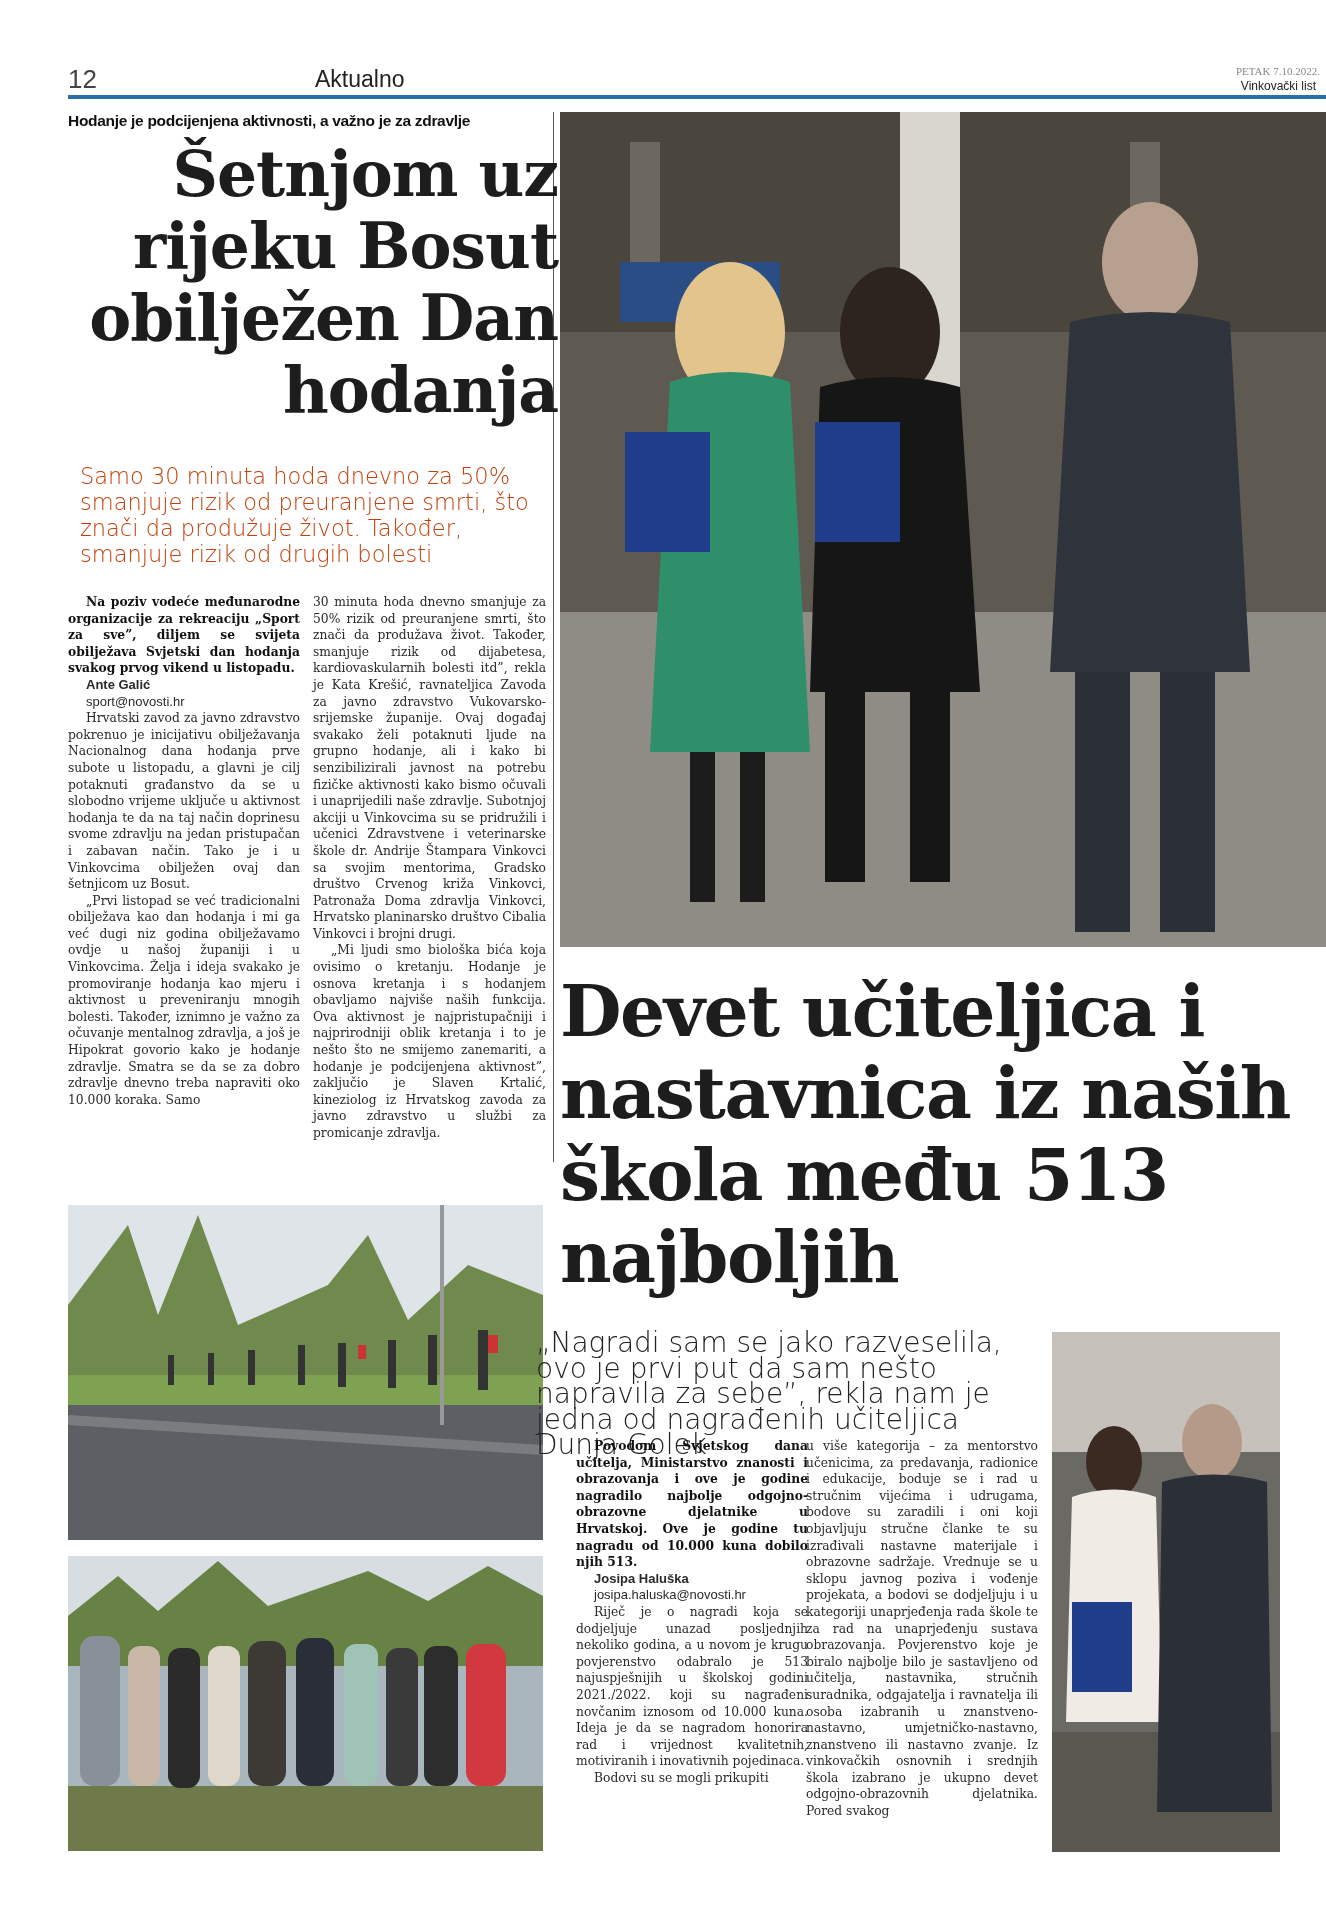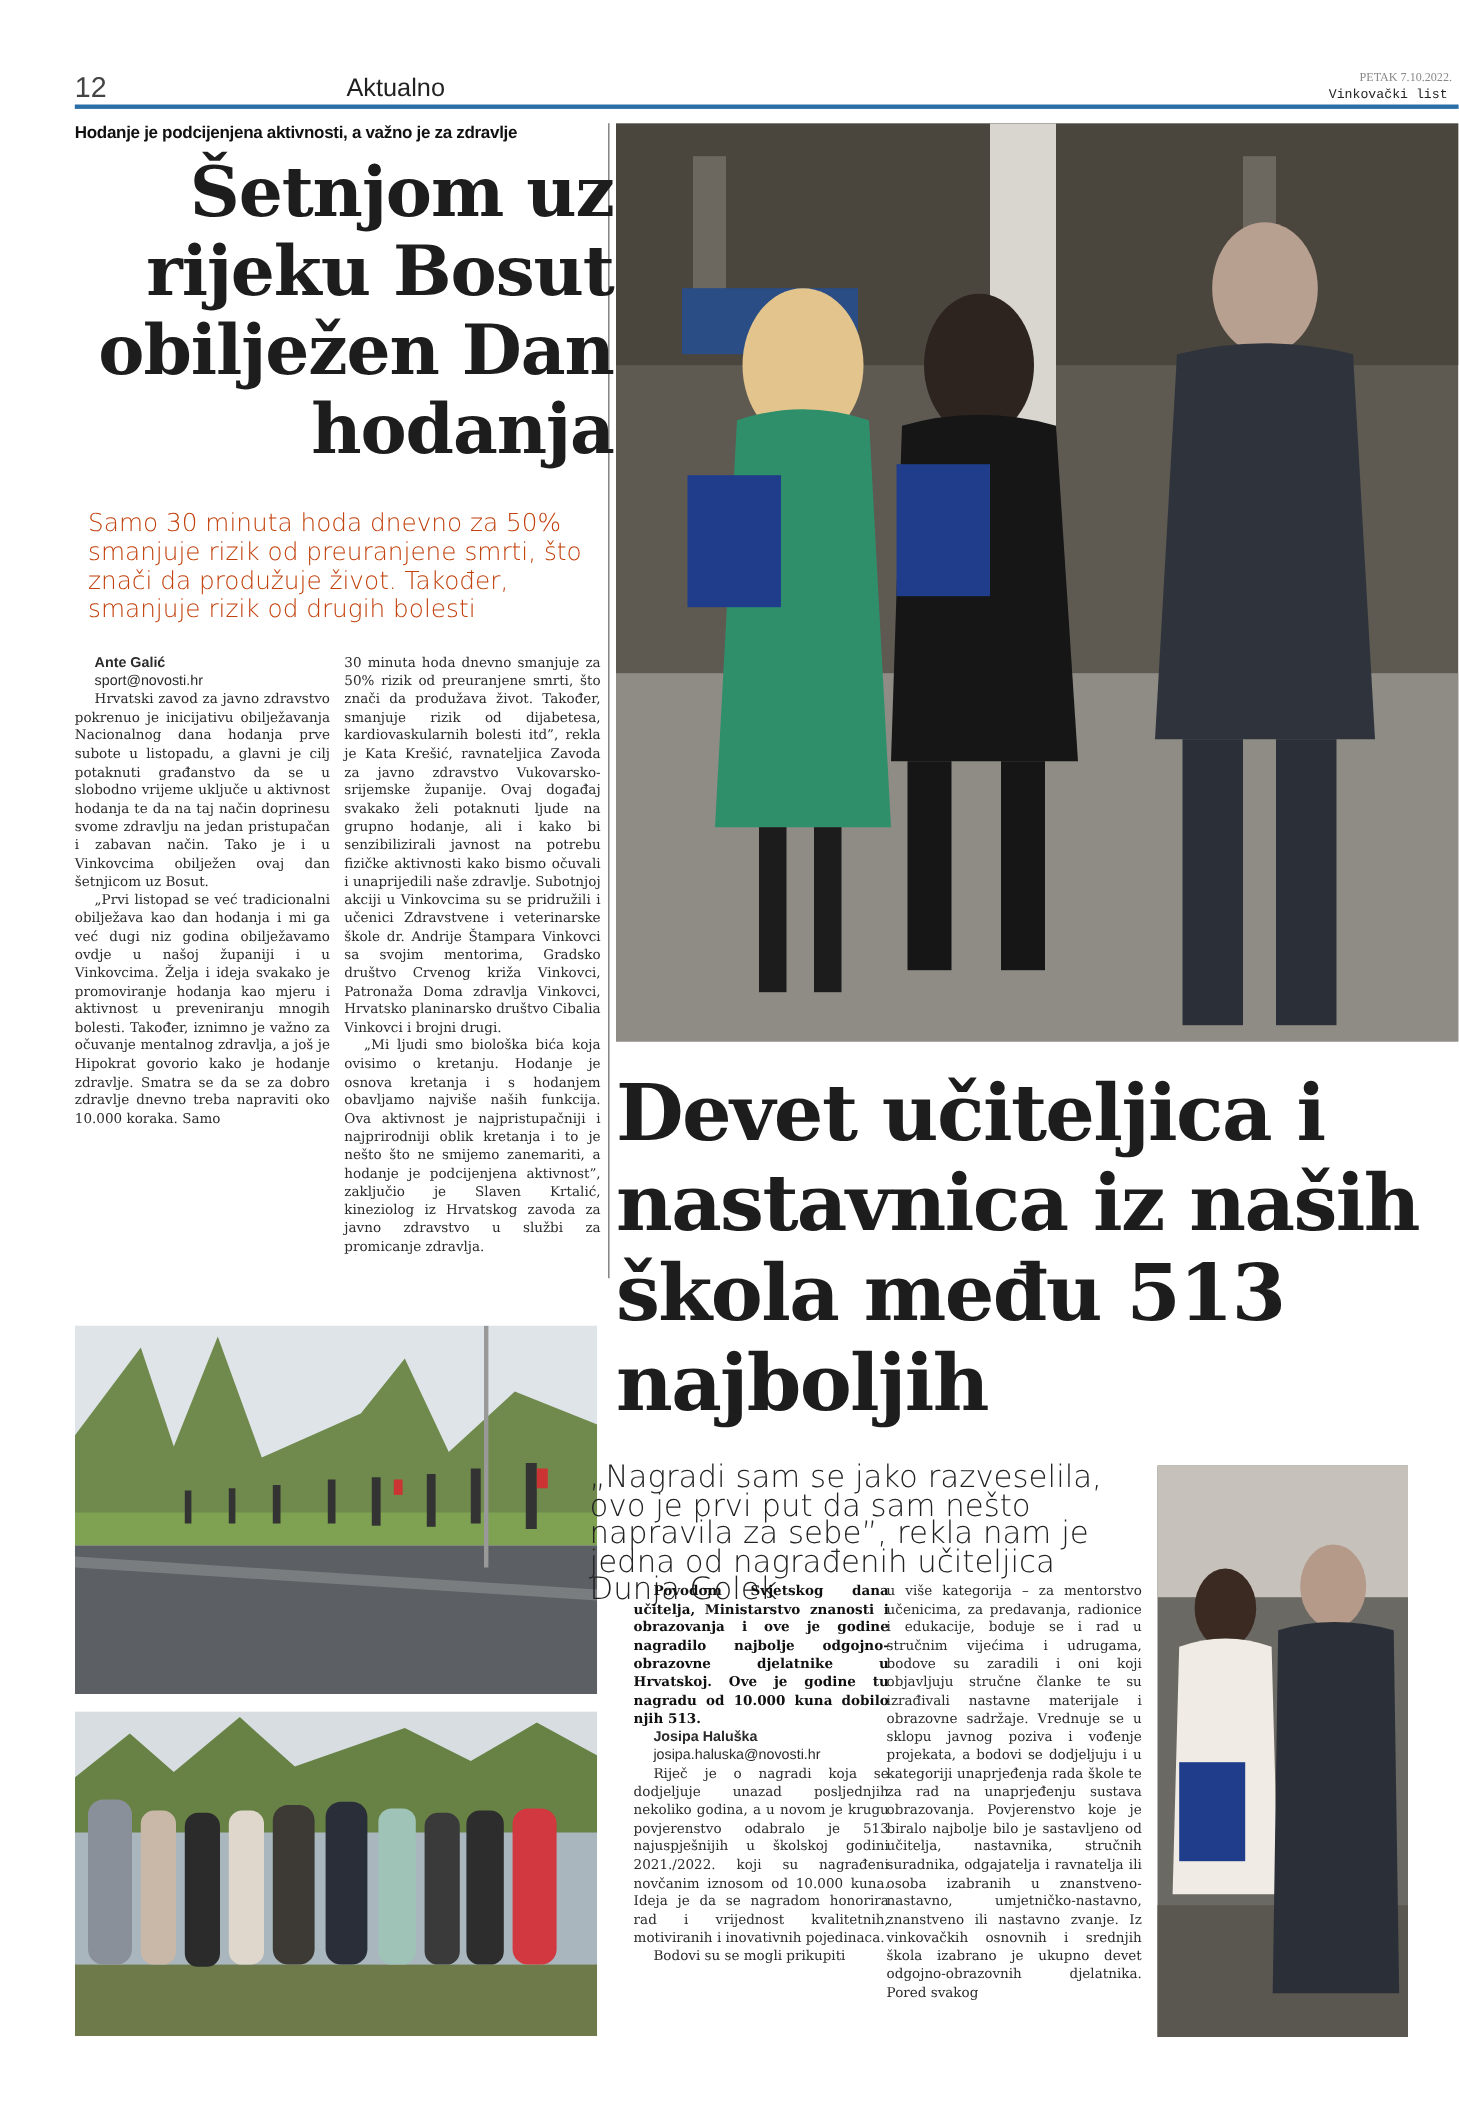--- a/index.html
+++ b/index.html
@@ -1,21 +1,21 @@
 <!DOCTYPE html>
 <html><head>
 <meta charset="utf-8">
 <style>
   html, body { margin:0; padding:0; background:#fff; }
   body { width:1326px; height:1920px; position:relative; overflow:hidden; font-family:"DejaVu Serif", serif; color:#1a1a1a; }
   .hdr { position:absolute; left:68px; top:60px; width:1252px; height:38px; }
   .pgnum { position:absolute; left:0; top:4px; font-family:"Liberation Sans", sans-serif; font-size:26px; color:#444; font-weight:300; }
   .section { position:absolute; left:247px; top:6px; font-family:"Liberation Sans", sans-serif; font-size:23px; color:#222; }
   .date { position:absolute; right:0; top:5px; font-family:Liberation Serif, serif; font-size:11px; color:#888; text-align:right; }
-  .paper { position:absolute; right:4px; top:19px; font-family:Liberation Mono, monospace; font-size:12px; color:#222; }
+  .paper { position:absolute; right:4px; top:19px; font-family:Liberation Sans, sans-serif; font-size:12px; color:#222; }
   .rule { position:absolute; left:68px; top:95px; width:1258px; height:4px; background:#2b6ea6; }
   .vrule { position:absolute; left:553px; top:112px; width:1px; height:1050px; background:#555; }
 
   .kicker { position:absolute; left:68px; top:112px; width:480px; font-family:"Liberation Sans", sans-serif; font-weight:bold; font-size:15.5px; letter-spacing:-0.3px; color:#111; }
   .h1 { position:absolute; left:68px; top:138px; width:490px; font-family:"DejaVu Serif", serif; font-weight:bold; font-size:63px; line-height:72px; letter-spacing:-1px; color:#1d1d1d;text-align:right; }
   .deck { position:absolute; left:80px; top:463px; width:490px; font-family:"DejaVu Sans", sans-serif; font-size:22.5px; line-height:26px; color:#c2410c; font-weight:300; }
 
   .col { position:absolute; font-family:"DejaVu Serif", serif; font-size:12.3px; line-height:16.6px; text-align:justify; color:#2a2a2a; hyphens:auto; }
   .col p { margin:0; text-indent:18px; }
   .lead { font-weight:bold; color:#111; }
@@ -36,20 +36,21 @@
   <span class="paper">Vinkovački list</span>
 </div>
 <div class="rule"></div>
 <div class="vrule"></div>
 
 <div class="kicker">Hodanje je podcijenjena aktivnosti, a važno je za zdravlje</div>
 <div class="h1">Šetnjom uz rijeku Bosut obilježen Dan hodanja</div>
 <div class="deck">Samo 30 minuta hoda dnevno za 50% smanjuje rizik od preuranjene smrti, što znači da produžuje život. Također, smanjuje rizik od drugih bolesti</div>
 
 <div class="col" style="left:68px; top:594px; width:232px;">
+  <p class="lead">Na poziv vodeće međunarodne organizacije za rekreaciju „Sport za sve”, diljem se svijeta obilježava Svjetski dan hodanja svakog prvog vikend u listopadu.</p>
   <p class="byline-name">Ante Galić</p>
   <p class="byline-mail">sport@novosti.hr</p>
   <p>Hrvatski zavod za javno zdravstvo pokrenuo je inicijativu obilježavanja Nacionalnog dana hodanja prve subote u listopadu, a glavni je cilj potaknuti građanstvo da se u slobodno vrijeme uključe u aktivnost hodanja te da na taj način doprinesu svome zdravlju na jedan pristupačan i zabavan način. Tako je i u Vinkovcima obilježen ovaj dan šetnjicom uz Bosut.</p>
   <p id="a1p2a">„Prvi listopad se već tradicionalni obilježava kao dan hodanja i mi ga već dugi niz godina obilježavamo ovdje u našoj županiji i u Vinkovcima. Želja i ideja svakako je promoviranje hodanja kao mjeru i aktivnost u preveniranju mnogih bolesti. Također, iznimno je važno za očuvanje mentalnog zdravlja, a još je Hipokrat govorio kako je hodanje zdravlje. Smatra se da se za dobro zdravlje dnevno treba napraviti oko 10.000 koraka. Samo</p>
 </div>
 <div class="col" style="left:313px; top:594px; width:233px;">
   <p id="a1p2b" style="text-indent:0">30 minuta hoda dnevno smanjuje za 50% rizik od preuranjene smrti, što znači da produžava život. Također, smanjuje rizik od dijabetesa, kardiovaskularnih bolesti itd”, rekla je Kata Krešić, ravnateljica Zavoda za javno zdravstvo Vukovarsko-srijemske županije. Ovaj događaj svakako želi potaknuti ljude na grupno hodanje, ali i kako bi senzibilizirali javnost na potrebu fizičke aktivnosti kako bismo očuvali i unaprijedili naše zdravlje. Subotnjoj akciji u Vinkovcima su se pridružili i učenici Zdravstvene i veterinarske škole dr. Andrije Štampara Vinkovci sa svojim mentorima, Gradsko društvo Crvenog križa Vinkovci, Patronaža Doma zdravlja Vinkovci, Hrvatsko planinarsko društvo Cibalia Vinkovci i brojni drugi.</p>
   <p>„Mi ljudi smo biološka bića koja ovisimo o kretanju. Hodanje je osnova kretanja i s hodanjem obavljamo najviše naših funkcija. Ova aktivnost je najpristupačniji i najprirodniji oblik kretanja i to je nešto što ne smijemo zanemariti, a hodanje je podcijenjena aktivnost”, zaključio je Slaven Krtalić, kineziolog iz Hrvatskog zavoda za javno zdravstvo u službi za promicanje zdravlja.</p>
 </div>
 

